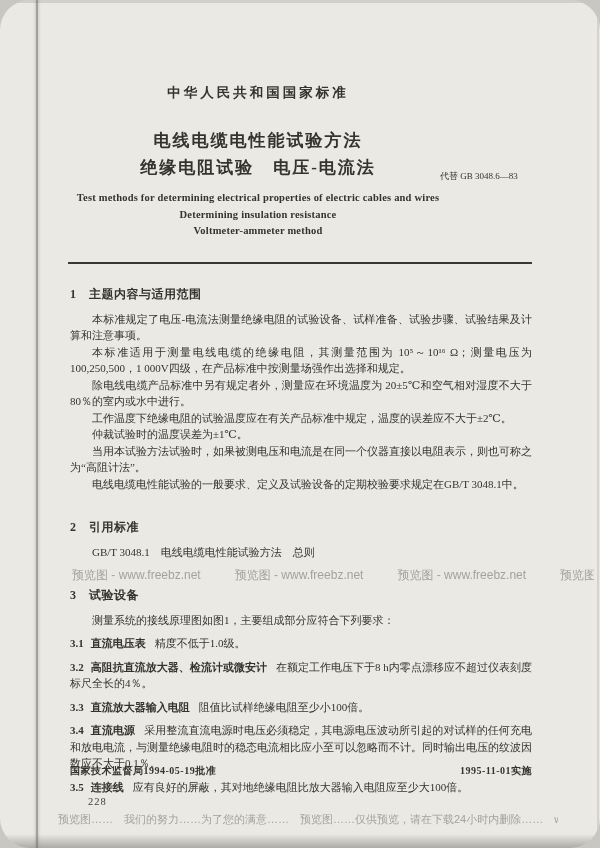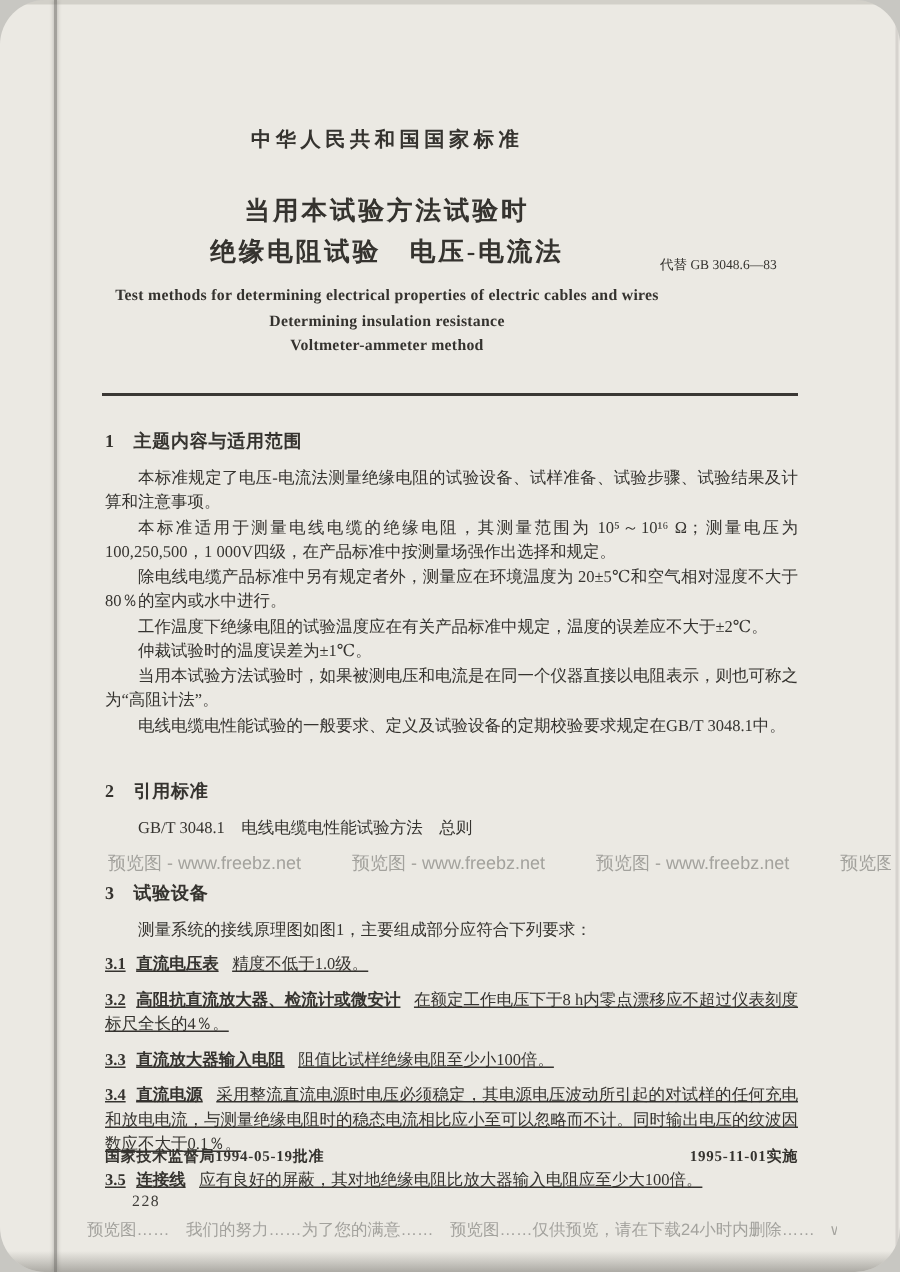--- a/index.html
+++ b/index.html
@@ -34,21 +34,21 @@
 
   .rule{position:absolute;left:68px;top:262px;width:464px;height:2px;
     background:#3a3834;}
 
   .content{position:absolute;left:70px;top:278px;width:462px;
     font-size:11px;line-height:16.5px;text-align:justify;}
   .content .sec-h{font-size:12px;font-weight:bold;letter-spacing:.5px;margin:27px 0 8px;}
   .content .sec-h.first{margin-top:8px;}
   .content p{margin:0;}
   .content p.para{text-indent:2em;}
-  .content p.item{text-indent:0;margin-top:7px;text-decoration:underline;}
+  .content p.item{text-indent:0;margin-top:7px;}
   .cnum{font-weight:bold;margin-right:7px;}
   .cterm{font-weight:bold;margin-right:9px;}
 
   .footer{position:absolute;left:70px;top:764px;width:462px;
     display:flex;justify-content:space-between;
     font-weight:bold;font-size:10px;letter-spacing:.5px;}
   .pagenum{position:absolute;left:88px;top:796px;font-size:10.5px;letter-spacing:1px;color:#3f3d39;}
 
   .wm{color:#a3a29d;font-family:"Liberation Sans","DejaVu Sans",sans-serif;}
   .wm-mid{position:absolute;left:72px;top:567px;width:522px;overflow:hidden;
@@ -63,21 +63,21 @@
 <div class="page">
 
   <div class="edge-top"></div>
   <div class="edge-left"></div>
   <div class="edge-right"></div>
   <div class="edge-bottom"></div>
 
   <div class="centercol hdr">中华人民共和国国家标准</div>
 
   <div class="centercol titles">
-    <div>当用本试验方法试验时</div>
+    <div>电线电缆电性能试验方法</div>
     <div>绝缘电阻试验　电压-电流法</div>
   </div>
 
   <div class="stdno">
     <div class="rep">代替 GB 3048.6—83</div>
   </div>
 
   <div class="centercol en">
     <div>Test methods for determining electrical properties of electric cables and wires</div>
     <div>Determining insulation resistance</div>

